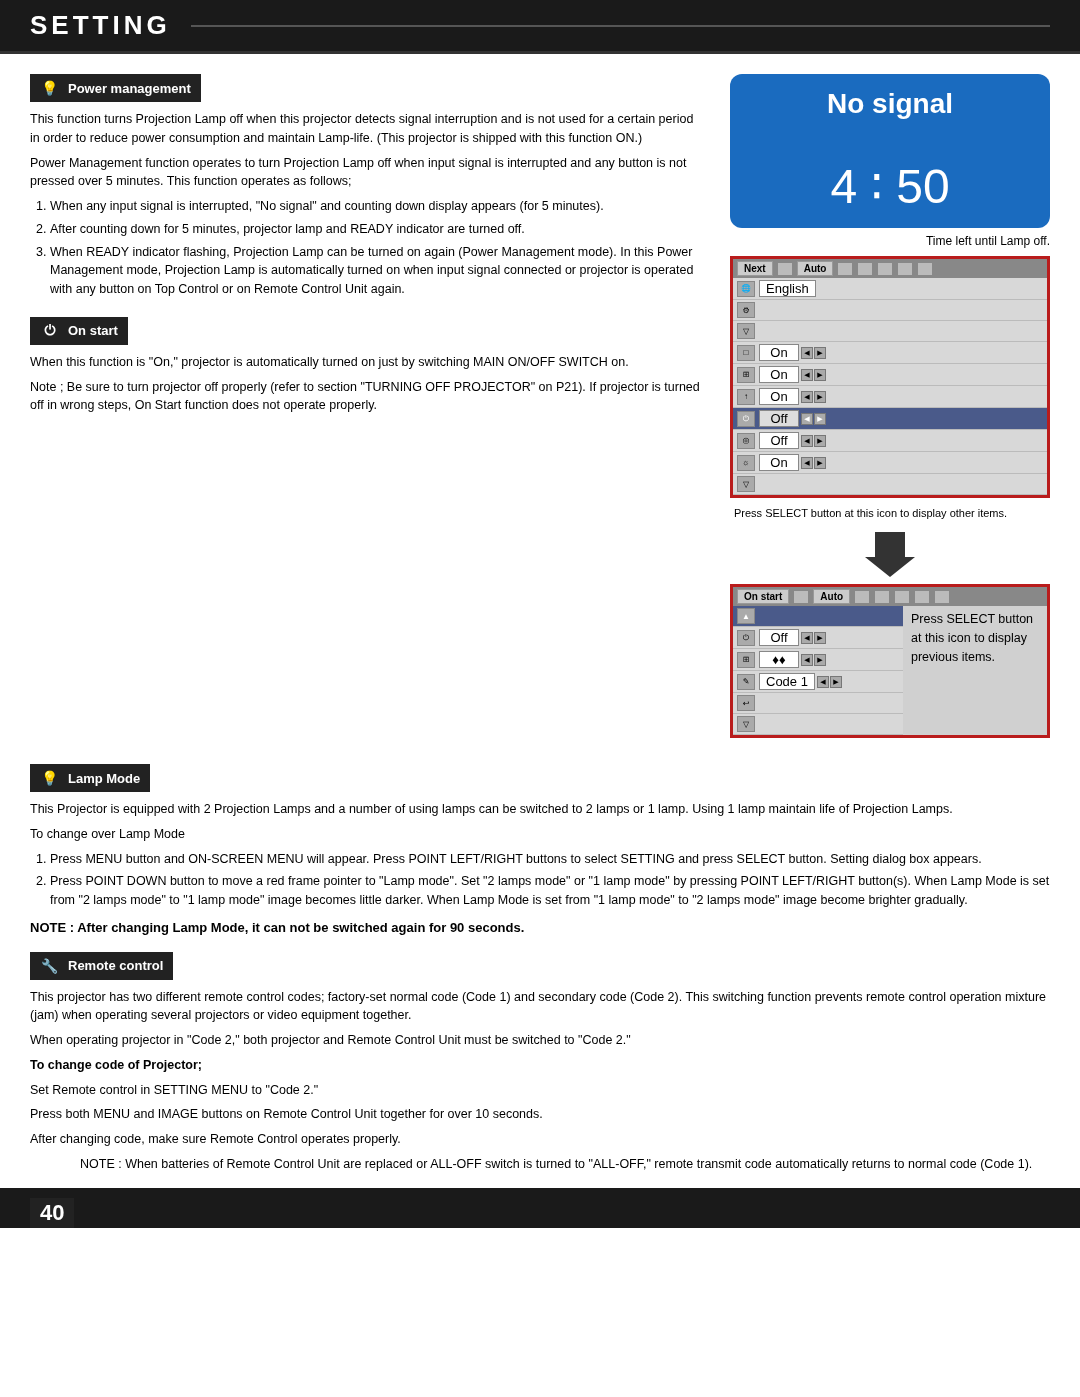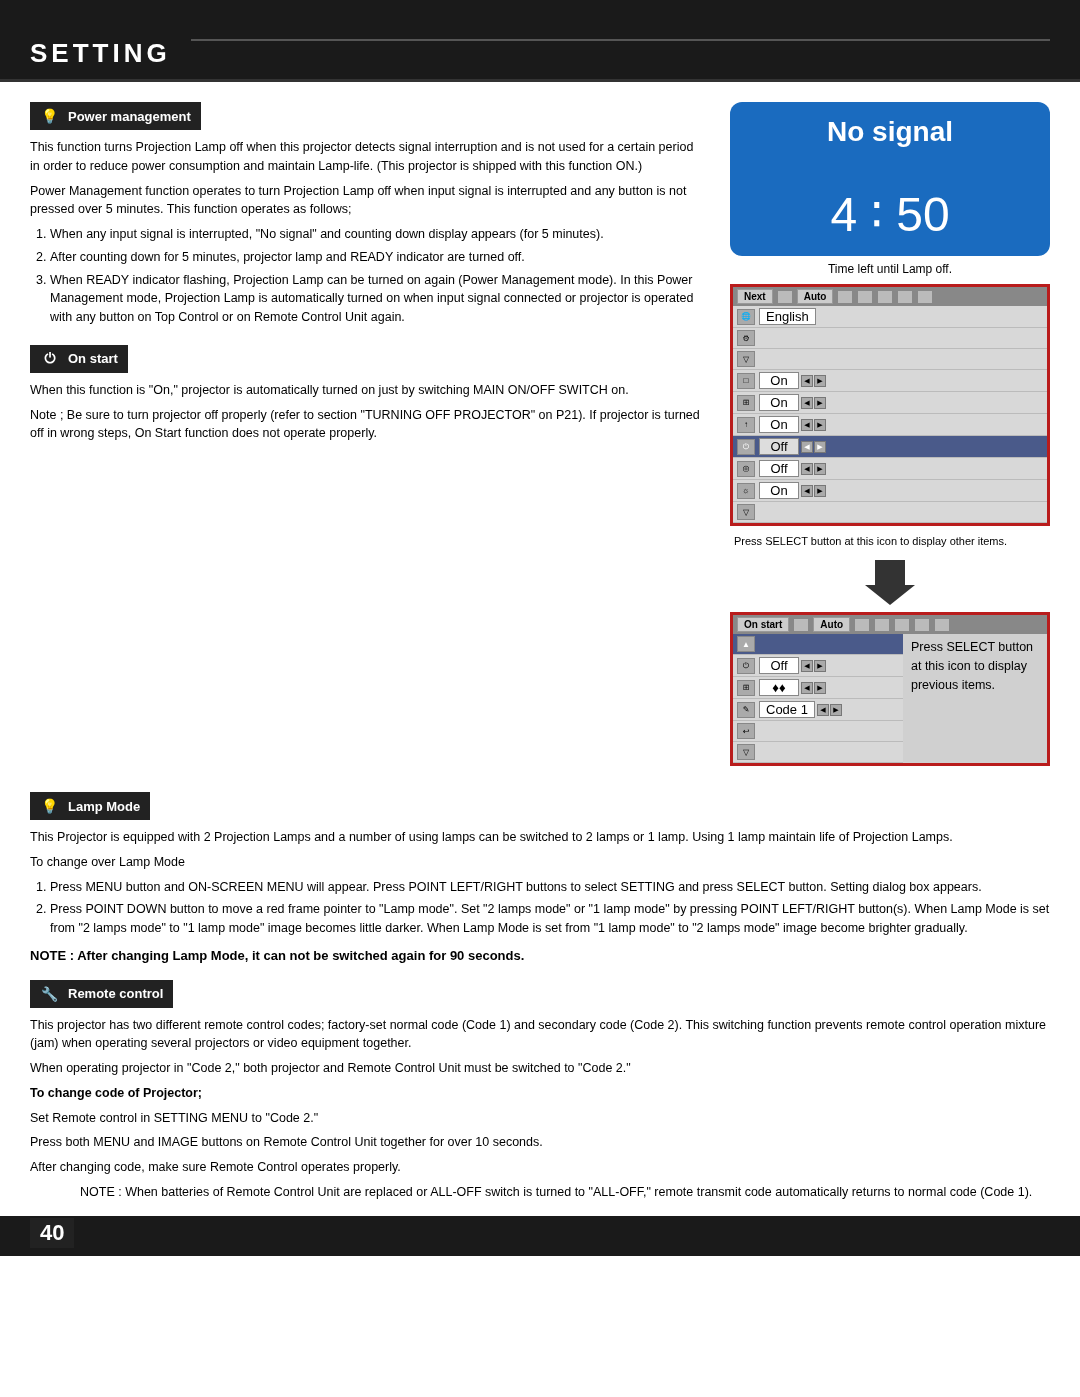--- a/index.html
+++ b/index.html
@@ -18,21 +18,20 @@
       padding: 10px 30px;
       display: flex;
       align-items: center;
       border-bottom: 3px solid #333;
     }
     .page-header-title {
       color: #fff;
       font-size: 26px;
       font-weight: bold;
       letter-spacing: 4px;
-      margin-top: 28px;
     }
     .header-line {
       flex: 1;
       height: 2px;
       background: #555;
       margin-left: 20px;
     }
 
     
     .content {
@@ -89,21 +88,21 @@
       font-size: 28px;
       font-weight: bold;
     }
     .no-signal-time {
       font-size: 48px;
       font-weight: normal;
       margin-top: 38px;
     }
     .time-left-label {
       font-size: 12px;
-      text-align: center;
+      text-align: right;
       margin-bottom: 8px;
     }
 
     
     .menu-panel {
       border: 3px solid #b91c1c;
       background: #d0d0d0;
       padding: 0;
       margin-bottom: 6px;
       font-size: 11px;
@@ -169,21 +168,21 @@
       display: flex;
       align-items: center;
       justify-content: center;
       font-size: 7px;
     }
 
     .bold-note { font-weight: bold; font-size: 13px; }
 
     .bottom-page-num {
       position: absolute;
-      bottom: 8px;
+      bottom: 0;
       left: 30px;
       font-size: 22px;
       font-weight: bold;
       color: #fff;
       background: #222;
       padding: 2px 10px;
     }
 
     .page-footer {
       background: #1a1a1a;

